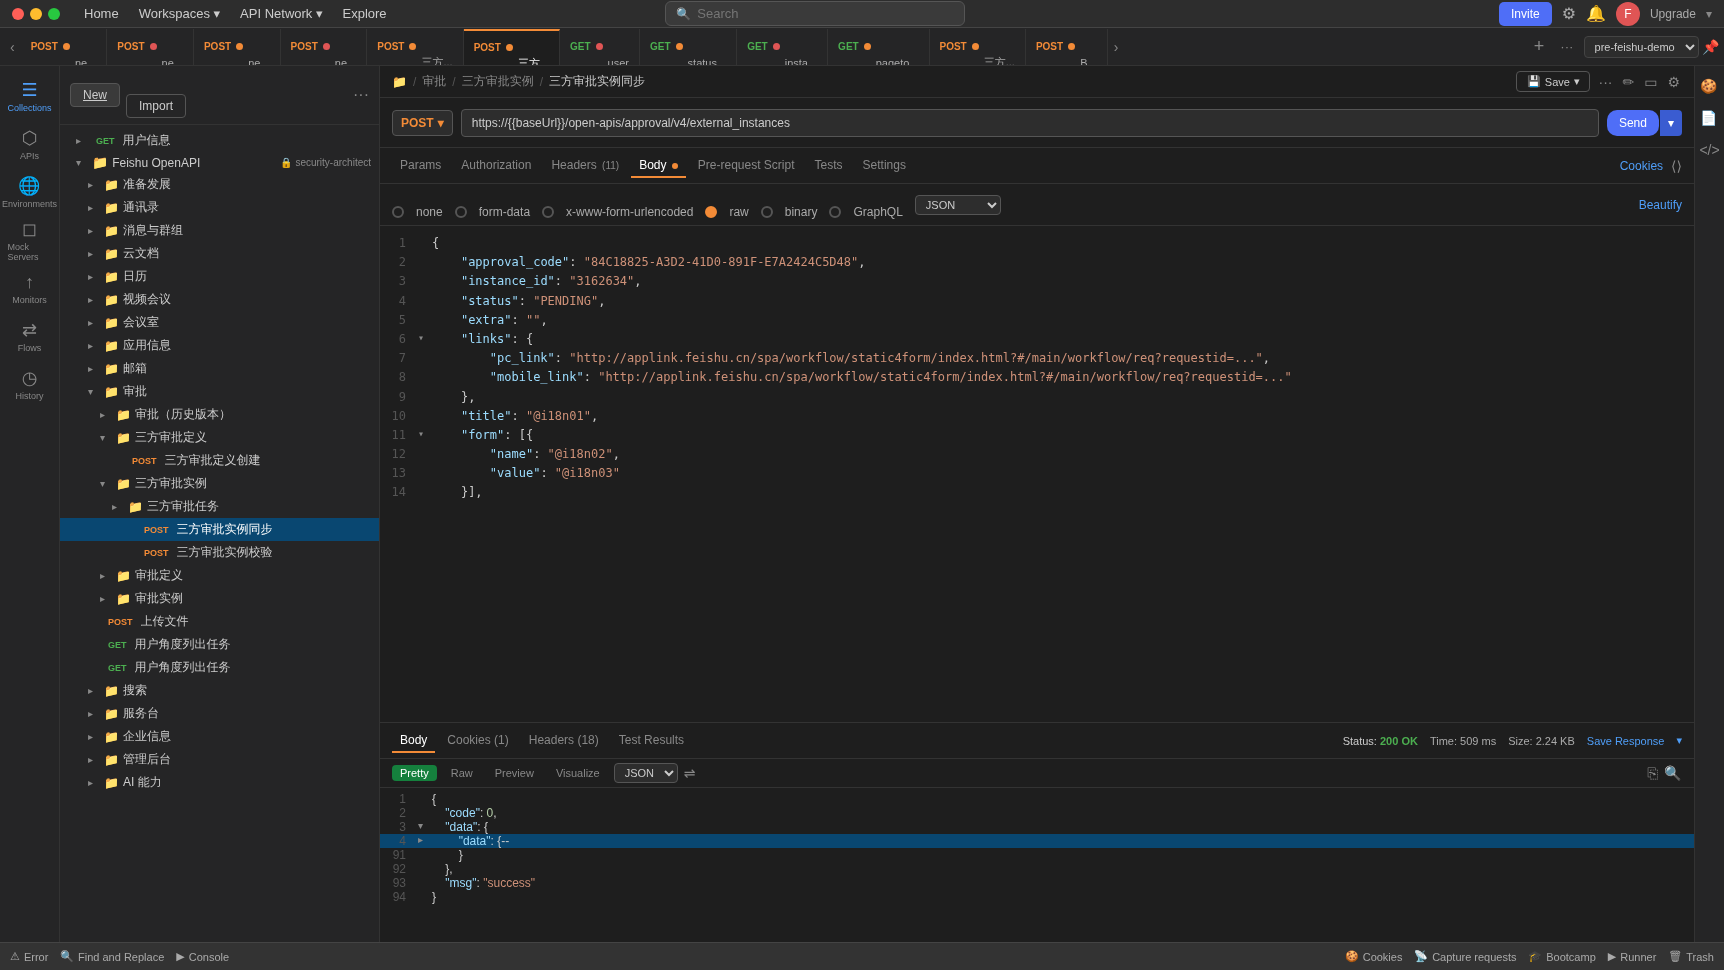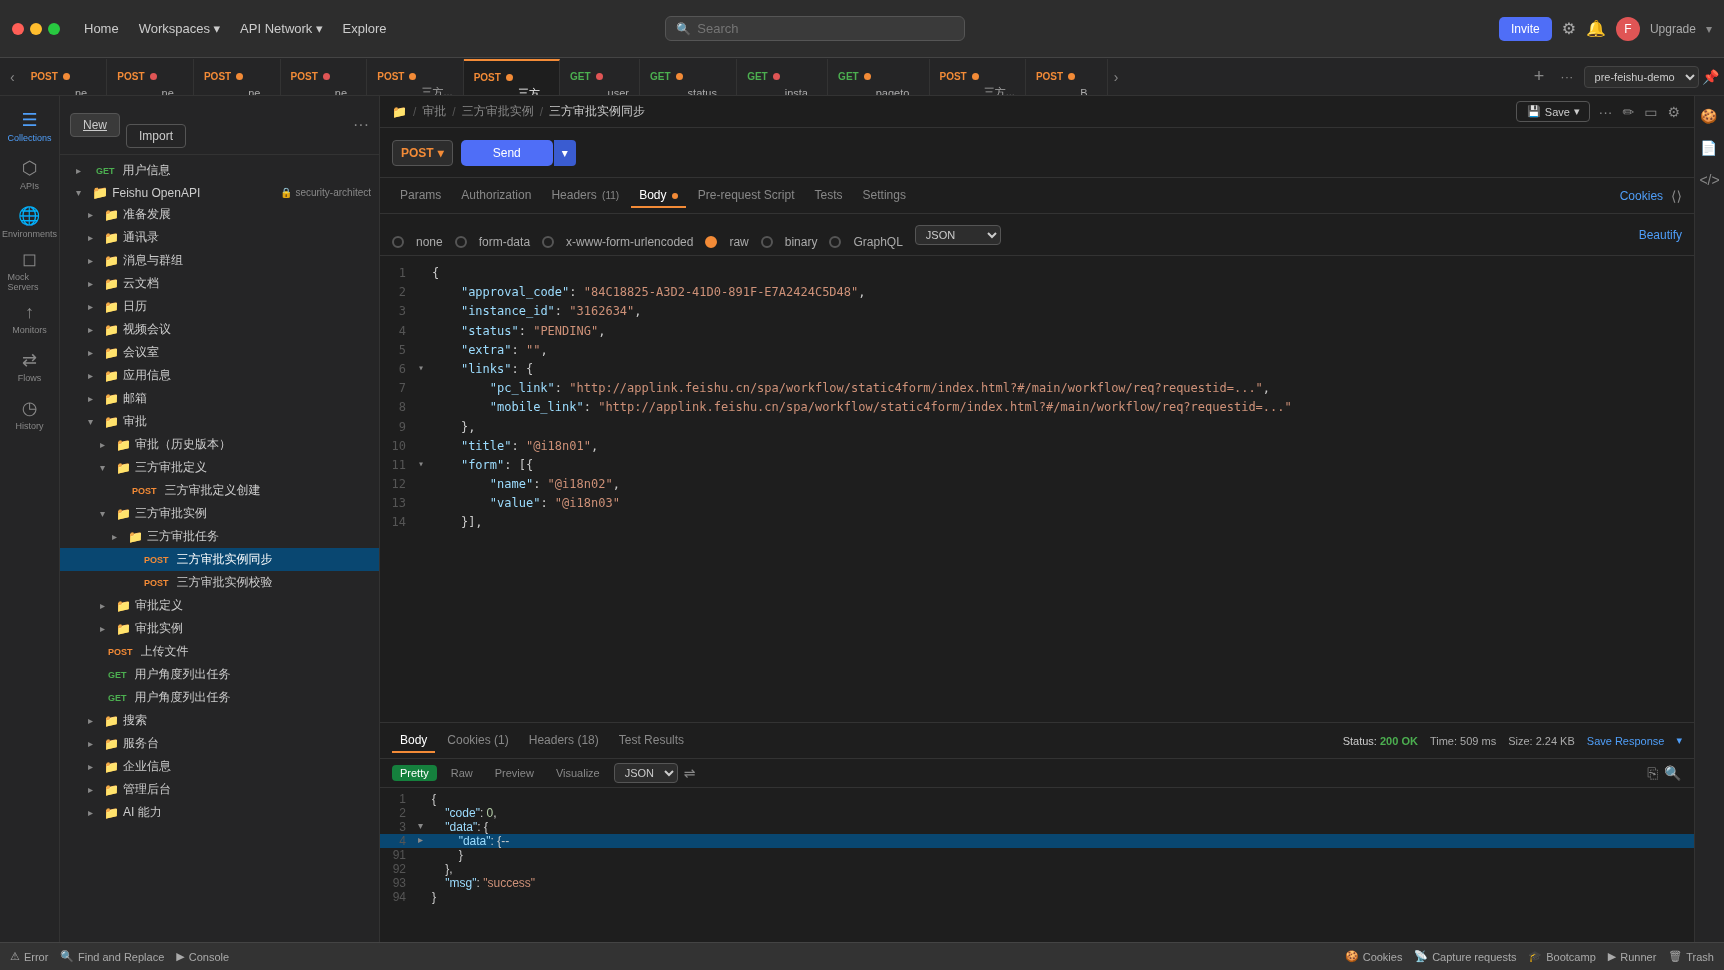--- a/index.html
+++ b/index.html
@@ -1,19 +1,19 @@
 <!DOCTYPE html>
 <html><head>
   <meta charset="utf-8">
   <style>
     * { box-sizing: border-box; margin: 0; padding: 0; }
     body { font-family: -apple-system, BlinkMacSystemFont, 'Segoe UI', sans-serif; font-size: 12px; background: #1e1e1e; color: #ccc; height: 970px; overflow: hidden; display: flex; flex-direction: column; }
 
     
-    .top-bar { height: 58px; background: #2d2d2d; display: flex; align-items: center; padding: 0 12px; gap: 8px; border-bottom: 1px solid #444; flex-shrink: 0; }
+    .top-bar { height: 28px; background: #2d2d2d; display: flex; align-items: center; padding: 0 12px; gap: 8px; border-bottom: 1px solid #444; flex-shrink: 0; }
     .traffic-lights { display: flex; gap: 6px; align-items: center; }
     .tl { width: 12px; height: 12px; border-radius: 50%; cursor: pointer; }
     .tl-red { background: #ff5f57; }
     .tl-yellow { background: #ffbd2e; }
     .tl-green { background: #28c840; }
     .nav-links { display: flex; gap: 4px; align-items: center; margin-left: 8px; }
     .nav-link { color: #ccc; font-size: 13px; padding: 4px 8px; cursor: pointer; border-radius: 4px; display: flex; align-items: center; gap: 3px; }
     .search-bar { flex: 1; max-width: 300px; margin: 0 auto; background: #3a3a3a; border: 1px solid #555; border-radius: 6px; display: flex; align-items: center; padding: 4px 10px; gap: 6px; color: #888; }
     .search-bar input { background: transparent; border: none; outline: none; color: #ccc; font-size: 13px; width: 100%; }
     .top-right { display: flex; align-items: center; gap: 10px; margin-left: auto; }
@@ -75,21 +75,21 @@
     .breadcrumb-sep { color: #555; }
     .breadcrumb-current { color: #ccc; }
     .breadcrumb-actions { margin-left: auto; display: flex; align-items: center; gap: 6px; }
     .save-btn { background: transparent; border: 1px solid #555; color: #ccc; border-radius: 4px; padding: 3px 10px; font-size: 11px; cursor: pointer; display: flex; align-items: center; gap: 4px; }
     .breadcrumb-icon-btn { background: none; border: none; color: #888; cursor: pointer; font-size: 14px; padding: 2px; }
 
     
     .request-bar { height: 50px; display: flex; align-items: center; padding: 0 12px; gap: 8px; border-bottom: 1px solid #333; }
     .method-select { background: #2d2d2d; border: 1px solid #555; color: #f38b37; border-radius: 4px; padding: 5px 8px; font-size: 12px; cursor: pointer; font-weight: bold; display: flex; align-items: center; gap: 4px; }
     .url-input { flex: 1; background: #2d2d2d; border: 1px solid #555; color: #ccc; border-radius: 4px; padding: 6px 10px; font-size: 12px; outline: none; }
-    .send-btn { background: #4f6ef7; color: white; border: none; border-radius: 5px; padding: 6px 32px; font-size: 12px; cursor: pointer; display: flex; align-items: center; gap: 4px; }
+    .send-btn { background: #4f6ef7; color: white; border: none; border-radius: 10px; padding: 6px 12px; font-size: 12px; cursor: pointer; display: flex; align-items: center; gap: 4px; }
     .send-dropdown { background: #3a5cd1; color: white; border: none; border-radius: 0 4px 4px 0; padding: 6px 8px; font-size: 12px; cursor: pointer; margin-left: 1px; }
 
     
     .req-tabs { height: 36px; display: flex; align-items: center; padding: 0 12px; border-bottom: 1px solid #333; gap: 4px; }
     .req-tab { font-size: 12px; color: #888; padding: 4px 8px; cursor: pointer; border-bottom: 2px solid transparent; }
     .req-tab.active { color: #fff; border-bottom-color: #f38b37; }
     .req-tab-badge { font-size: 10px; color: #888; margin-left: 2px; }
     .req-tab-dot { width: 6px; height: 6px; border-radius: 50%; background: #f38b37; display: inline-block; margin-left: 2px; }
     .cookies-link { margin-left: auto; font-size: 12px; color: #4f9ef8; cursor: pointer; }
     .radio-bar { display: flex; align-items: center; padding: 6px 12px; gap: 12px; border-bottom: 1px solid #333; }
@@ -468,20 +468,21 @@
           <button class="breadcrumb-icon-btn">▭</button>
           <button class="breadcrumb-icon-btn">⚙</button>
         </div>
       </div>
 
       <div class="request-bar">
         <div class="method-select">
           <span>POST</span>
           <span>▾</span>
         </div>
+        <input class="url-input" type="text" value="https://{{baseUrl}}/open-apis/approval/v4/external_instances" style="">
         <div style="display:flex;gap:0;">
           <button class="send-btn">Send</button>
           <button class="send-dropdown">▾</button>
         </div>
       </div>
 
       <div class="req-tabs">
         <div class="req-tab">Params</div>
         <div class="req-tab">Authorization</div>
         <div class="req-tab">Headers <span class="req-tab-badge">(11)</span></div>

